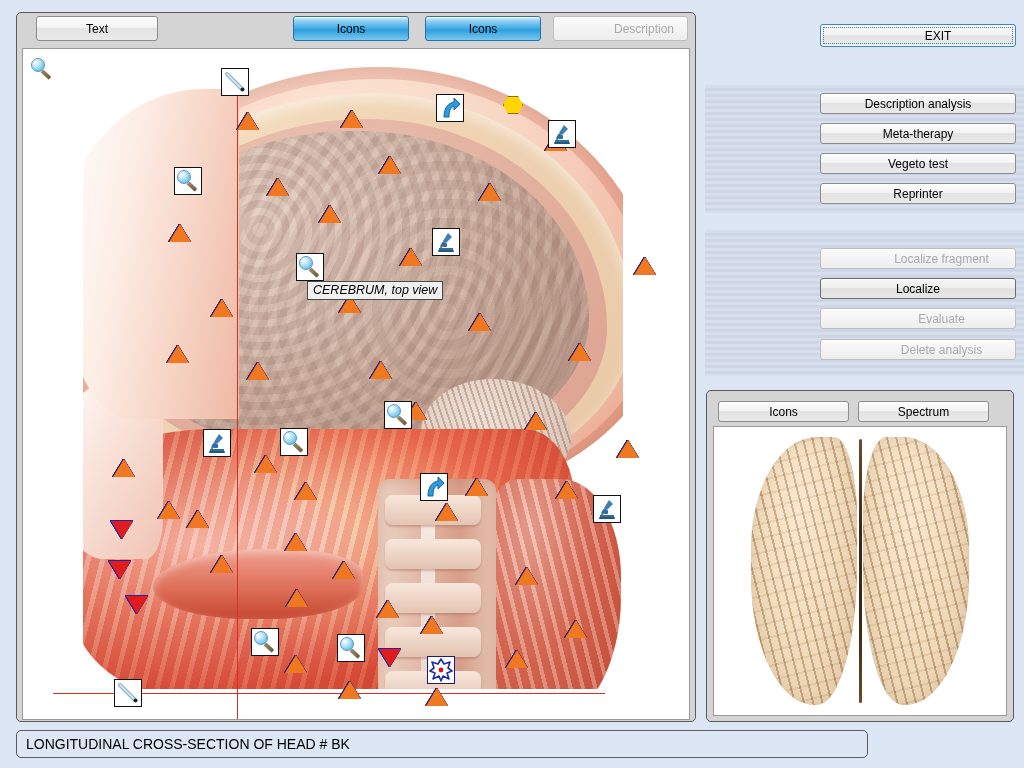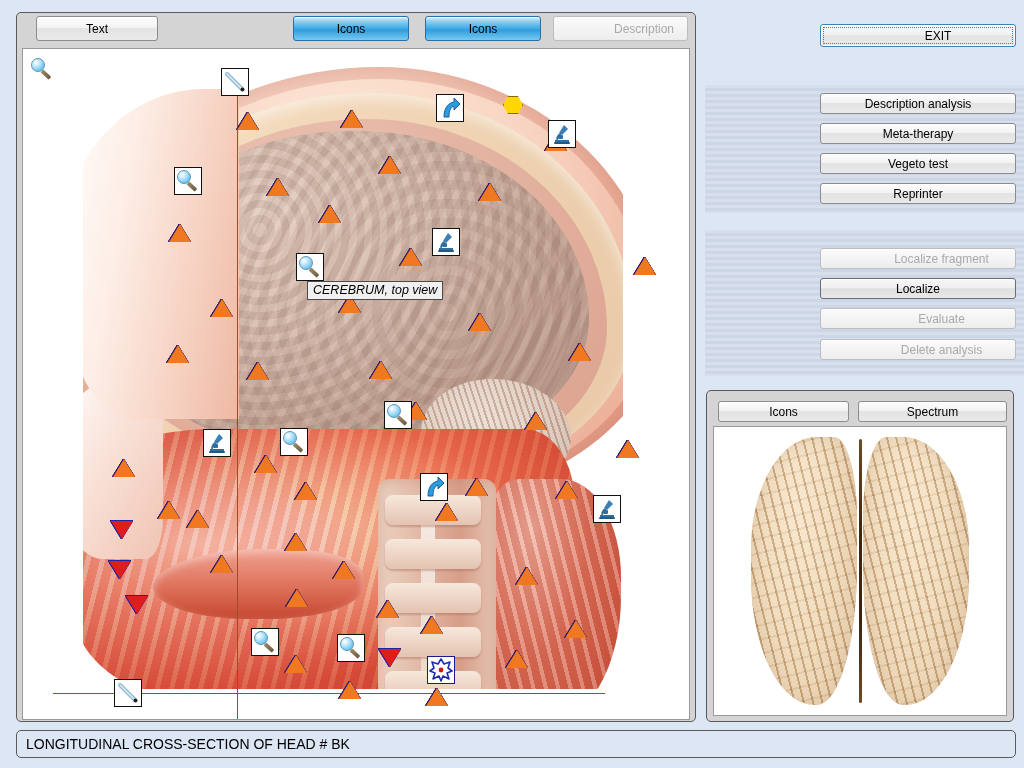--- a/index.html
+++ b/index.html
@@ -279,21 +279,21 @@
     opacity:.85;
   }
   .btv .fissure{
     position:absolute;left:50%;top:2px;width:3px;height:264px;margin-left:-1.5px;
     background:linear-gradient(180deg,#6f4b26,#3d2712 35%,#3d2712 70%,#6f4b26);
     border-radius:2px;
   }
 
   
   #statusbar{
-    position:absolute;left:16px;top:730px;width:1000px;height:28px;
+    position:absolute;left:16px;top:730px;width:852px;height:28px;
     background:#dce6f4;
     border:1px solid #5a5a5a;border-radius:5px;
     box-sizing:border-box;
     display:flex;align-items:center;
     padding-left:9px;
     font-size:14px;color:#000;
   }
 </style>
 </head>
 <body>
@@ -509,21 +509,21 @@
 
     <div class="group" style="left:5px;top:230px;width:319px;height:146px;"></div>
     <div class="btn disabled" style="left:120px;top:248px;width:196px;height:21px;">Localize fragment</div>
     <div class="btn pressedlight" style="left:120px;top:278px;width:196px;height:21px;">Localize</div>
     <div class="btn disabled" style="left:120px;top:308px;width:196px;height:21px;">Evaluate</div>
     <div class="btn disabled" style="left:120px;top:339px;width:196px;height:21px;">Delete analysis</div>
   </div>
 
   <div id="previewPanel"></div>
   <div class="btn" style="position:absolute;left:718px;top:401px;width:131px;height:21px;">Icons</div>
-  <div class="btn" style="position:absolute;left:858px;top:401px;width:149px;height:21px;">Spectrum</div>
+  <div class="btn" style="position:absolute;left:858px;top:401px;width:131px;height:21px;">Spectrum</div>
 
   <div id="previewImg">
     <div class="btv">
       <div class="hemi l"></div>
       <div class="hemi r"></div>
       <div class="fissure"></div>
     </div>
   </div>
 
   <div id="statusbar">

